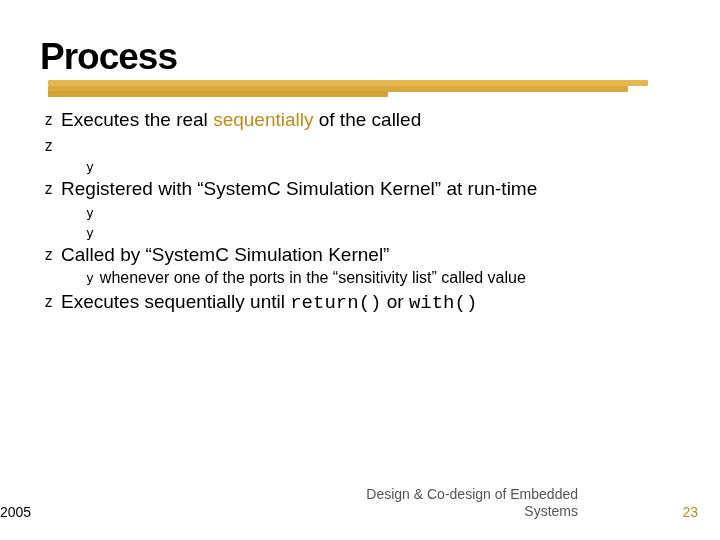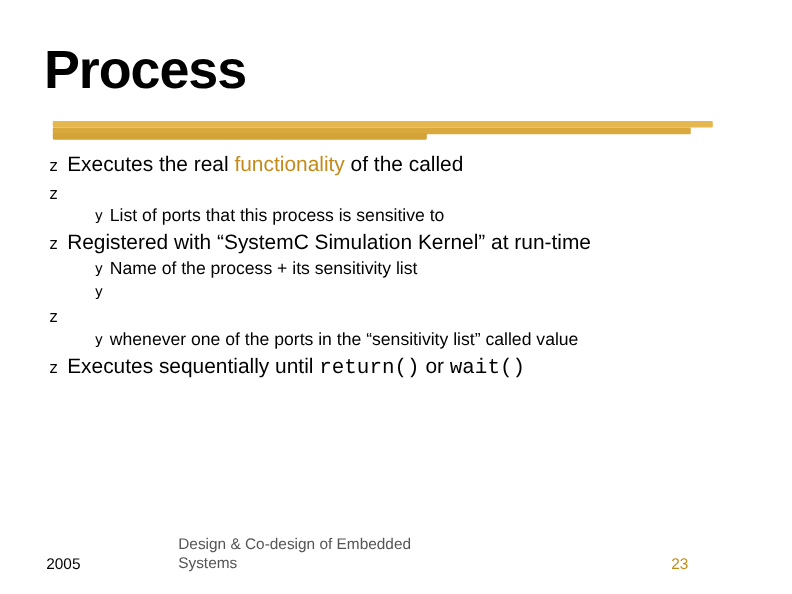--- a/index.html
+++ b/index.html
@@ -1,84 +1,83 @@
 <!DOCTYPE html>
 <html><head>
 <meta charset="utf-8">
 <style>
   html,body{margin:0;padding:0}
   body{width:720px;height:540px;background:#fff;font-family:Verdana,Geneva,sans-serif;color:#000;position:relative;overflow:hidden}
   .slide{box-sizing:border-box;padding:36px 38px 0 38px}
-  .title{font-family:Arial,Helvetica,sans-serif;font-weight:900;font-size:49px;letter-spacing:-1px;margin:0 0 18px 2px;color:#000}
+  .title{font-family:Arial,Helvetica,sans-serif;font-weight:900;font-size:37px;letter-spacing:-1px;margin:0 0 2px 2px;color:#000}
   .underline{position:relative;height:22px;margin-left:10px;margin-right:20px}
   .ul-a,.ul-b,.ul-c{position:absolute;left:0;height:6px;border-radius:1px}
   .ul-a{top:0;width:600px;background:#e5b84f}
   .ul-b{top:6px;width:580px;background:#d9a93e}
   .ul-c{top:11px;width:340px;background:#d4a338}
   .content{margin-top:6px}
   .l1{display:flex;align-items:flex-start;margin:1px 0 1px 6px;font-size:19px;line-height:1.3}
   .l1 .bul{font-family:'Zapf Dingbats','Wingdings',monospace;font-size:15px;margin-right:8px;margin-top:3px;flex:none}
   .l2{display:flex;align-items:flex-start;margin:1px 0 1px 48px;font-size:16px;line-height:1.3;font-family:Arial,Helvetica,sans-serif}
   .l2 .bul{font-family:'Zapf Dingbats','Wingdings',monospace;font-size:13px;margin-right:6px;margin-top:2px;flex:none}
   .hl{color:#c48a1a}
   .mono{font-family:Liberation Mono, monospace}
   .footer{position:absolute;left:0;right:0;bottom:20px;display:flex;align-items:flex-end;font-size:14px;font-family:Arial,Helvetica,sans-serif}
-  .fleft{flex:none;width:120px;padding-left:42px;color:#000}
-  .fcenter{flex:1;text-align:left;color:#555;line-height:1.2}
-  .fright{flex:none;width:120px;text-align:center;padding-right:42px;color:#c48a1a}
+  .fleft{flex:none;width:120px;color:#000}
+  .fcenter{flex:1;text-align:right;color:#555;line-height:1.2}
+  .fright{flex:none;width:120px;text-align:right;padding-right:22px;color:#c48a1a}
 </style>
 </head>
 <body>
 
 <div class="slide">
   <h1 class="title">Process</h1>
   <div class="underline">
     <div class="ul-a"></div>
     <div class="ul-b"></div>
     <div class="ul-c"></div>
   </div>
 
   <div class="content">
 
     <div class="l1">
       <span class="bul">z</span>
-      <span><span>Executes the real </span><span class="hl">functionality</span><span> of the called</span></span>
+      <span><span>Executes the real </span><span class="hl">sequentially</span><span> of the called</span></span>
     </div>
 
     <div class="l1">
       <span class="bul">z</span>
     </div>
     <div class="l2">
       <span class="bul">y</span>
-      <span>List of ports that this process is sensitive to</span>
     </div>
 
     <div class="l1">
       <span class="bul">z</span>
       <span>Registered with “SystemC Simulation Kernel” at run-time</span>
     </div>
     <div class="l2">
       <span class="bul">y</span>
-      <span>Name of the process + its sensitivity list</span>
     </div>
     <div class="l2">
       <span class="bul">y</span>
     </div>
 
     <div class="l1">
       <span class="bul">z</span>
+      <span>Called by “SystemC Simulation Kernel”</span>
     </div>
     <div class="l2">
       <span class="bul">y</span>
       <span>whenever one of the ports in the “sensitivity list” called value</span>
     </div>
 
     <div class="l1">
       <span class="bul">z</span>
-      <span><span>Executes sequentially until </span><span class="mono">return()</span><span> or </span><span class="mono">wait()</span></span>
+      <span><span>Executes sequentially until </span><span class="mono">return()</span><span> or </span><span class="mono">with()</span></span>
     </div>
 
   </div>
 </div>
 
 <div class="footer">
   <div class="fleft">2005</div>
   <div class="fcenter">Design &amp; Co-design of Embedded<br>Systems</div>
   <div class="fright">23</div>
 </div>

